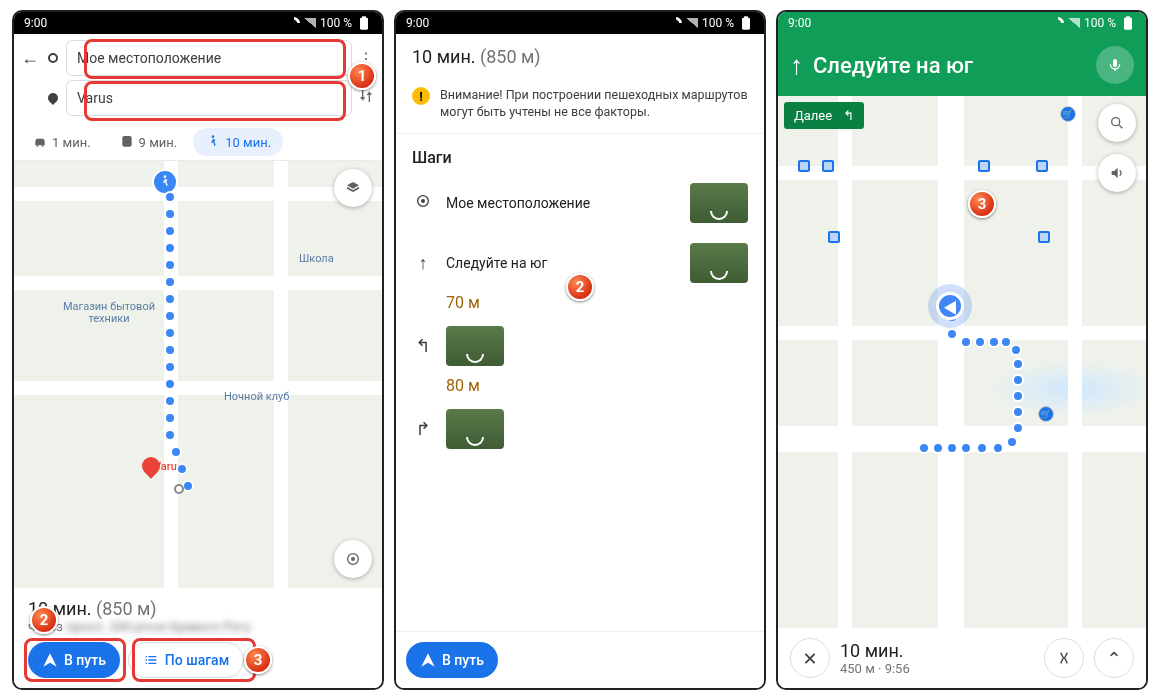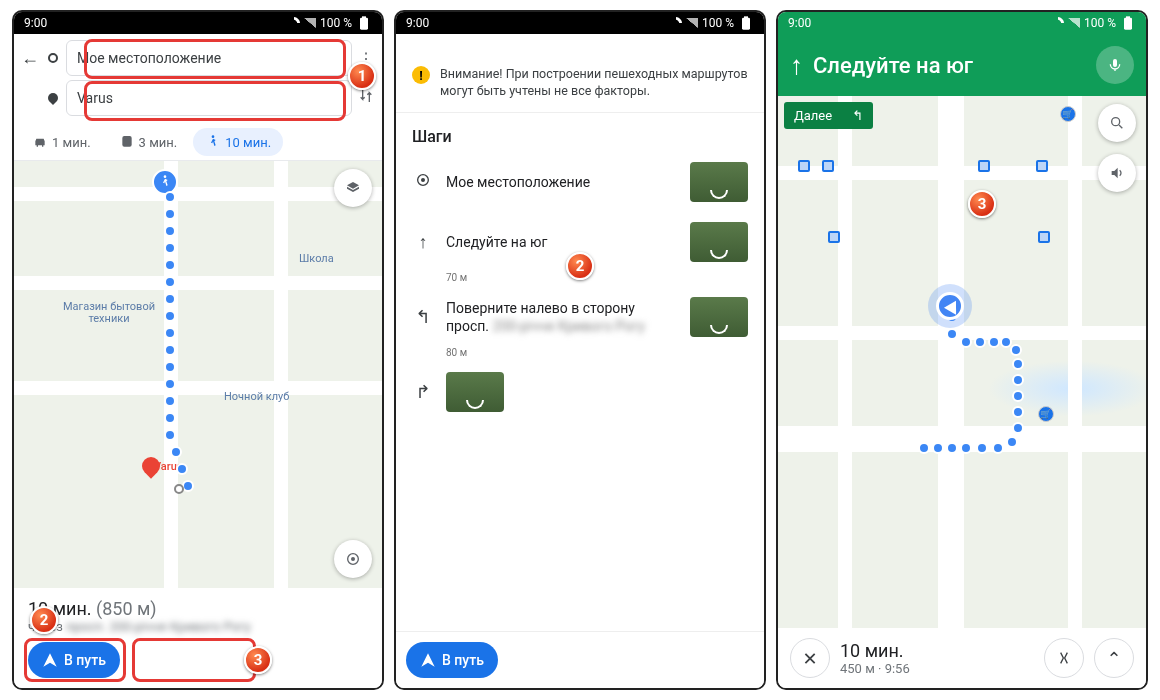--- a/index.html
+++ b/index.html
@@ -64,29 +64,29 @@
   .warn{display:flex;gap:10px;padding:12px 16px;align-items:flex-start;border-bottom:1px solid #eee}
   .warn-ic{width:18px;height:18px;border-radius:50%;background:var(--yellow);color:#000;font-size:13px;font-weight:700;display:flex;align-items:center;justify-content:center;flex:none}
   .warn-tx{font-size:12.5px;color:#3c4043;line-height:1.35}
   .steps-h{padding:14px 16px 6px;font-weight:500;color:#202124}
   .step{display:flex;align-items:center;gap:12px;padding:10px 16px}
   .step-ic{width:22px;text-align:center;color:#3c4043;font-size:18px;flex:none}
   .step-tx{flex:1;font-size:14px;color:#202124;line-height:1.3}
   .step-tx .blur{filter:blur(3px);color:#888}
   .thumb{width:58px;height:40px;border-radius:4px;background:linear-gradient(#5a7a4a,#3f5c34);position:relative;flex:none}
   .thumb::after{content:"";position:absolute;left:50%;bottom:3px;width:14px;height:7px;border:2px solid #fff;border-top:none;border-radius:0 0 10px 10px;transform:translateX(-50%)}
-  .dist{font-size:10px;color:#737373;padding:0 16px 4px 50px}
+  .dist{font-size:16px;color:#a16207;padding:0 16px 4px 50px}
   .p2-foot{display:flex;gap:8px;padding:10px;border-top:1px solid #eee;background:#fff}
 
   
   .nav-top{background:var(--green);color:#fff;height:62px;display:flex;align-items:center;padding:0 12px;gap:10px}
   .nav-top .arrow{font-size:26px}
   .nav-top .tx{font-size:22px;font-weight:500}
   .nav-top .mic{margin-left:auto;width:38px;height:38px;border-radius:50%;background:rgba(255,255,255,.25);display:flex;align-items:center;justify-content:center;cursor:pointer}
-  .next-chip{position:absolute;top:6px;left:6px;background:#0b8043;color:#fff;font-size:13px;padding:6px 10px;border-radius:3px;display:flex;gap:20px;align-items:center;cursor:pointer;z-index:5}
+  .next-chip{position:absolute;top:6px;left:6px;background:#0b8043;color:#fff;font-size:13px;padding:6px 10px;border-radius:3px;display:flex;gap:11px;align-items:center;cursor:pointer;z-index:5}
   .chev{position:absolute;width:28px;height:28px;background:#4285f4;border-radius:50%;border:3px solid #fff;box-shadow:0 0 0 8px rgba(66,133,244,.25)}
   .chev::after{content:"";position:absolute;left:7px;top:5px;border-left:7px solid transparent;border-right:7px solid transparent;border-bottom:12px solid #fff;transform:rotate(30deg)}
   .stopbox{position:absolute;width:12px;height:12px;border:2px solid #1a73e8;background:#bcd5f7;border-radius:2px}
   .sheet3{display:flex;align-items:center;gap:10px;padding:10px 12px;background:#fff;box-shadow:0 -2px 6px rgba(0,0,0,.15)}
   .circle{width:40px;height:40px;border-radius:50%;border:1px solid #dadce0;display:flex;align-items:center;justify-content:center;color:#3c4043;font-size:18px;cursor:pointer;background:#fff}
   
   .p3-waterfx{position:absolute;inset:0;background:
     radial-gradient(ellipse 120px 40px at 80% 55%,#cfe7ff,transparent 70%),var(--mapbg)}
   
   .ic{width:16px;height:16px;fill:currentColor}
@@ -134,21 +134,21 @@
     <div class="mode">
         <svg class="ic" viewBox="0 0 24 24">
           <path d="M5 11l1.5-4h11L19 11v6h-2v2h-2v-2H9v2H7v-2H5z" fill="currentColor"></path>
         </svg>
         <span>1 мин.</span>
       </div>
     <div class="mode">
         <svg class="ic" viewBox="0 0 24 24">
           <rect x="5" y="3" width="14" height="16" rx="3" fill="currentColor"></rect>
         </svg>
-        <span>3 мин.</span>
+        <span>9 мин.</span>
       </div>
     <div class="mode active">
         <svg class="ic" viewBox="0 0 24 24">
           <circle cx="12" cy="4" r="2" fill="currentColor"></circle>
           <path d="M12 7l-3 6 2 1 1-3 2 7 2-1-2-6 2-2-4-2z" fill="currentColor"></path>
         </svg>
         <span>10 мин.</span>
       </div>
   </div>
 
@@ -208,20 +208,26 @@
   <div class="sheet1">
     <div class="t10"><span>10 мин.</span> <span class="dim">(850 м)</span></div>
     <div class="subln"><span>через</span> <span style="filter:blur(3px)">просп. 200-річчя Кривого Рогу</span></div>
     <div class="btns">
       <button class="btn primary">
           <svg class="ic" viewBox="0 0 24 24" fill="#fff">
             <path d="M12 2l10 20-10-6-10 6z"></path>
           </svg>
           <span>В путь</span>
         </button>
+      <button class="btn secondary">
+          <svg class="ic" viewBox="0 0 24 24" fill="currentColor">
+            <path d="M4 6h2v2H4zm4 0h12v2H8zM4 11h2v2H4zm4 0h12v2H8zM4 16h2v2H4zm4 0h12v2H8z"></path>
+          </svg>
+          <span>По шагам</span>
+        </button>
     </div>
   </div>
 
   <div class="redbox" style="top:27px;left:70px;width:262px;height:40px"></div>
   <div class="redbox" style="top:69px;left:70px;width:262px;height:40px"></div>
   <div class="redbox" style="bottom:6px;left:10px;width:102px;height:44px"></div>
   <div class="redbox" style="bottom:6px;left:118px;width:124px;height:44px"></div>
   <div class="badge" style="top:50px;right:6px">1</div>
   <div class="badge" style="bottom:54px;left:16px">2</div>
   <div class="badge" style="bottom:14px;left:230px">3</div>
@@ -234,20 +240,21 @@
         <span class="wifi"></span>
         <span class="sig"></span>
         <span>100 %</span>
         <svg class="ic" viewBox="0 0 24 24">
           <rect x="6" y="4" width="12" height="18" rx="2" fill="#fff"></rect>
           <rect x="9" y="2" width="6" height="3" fill="#fff"></rect>
         </svg>
       </div>
   </div>
   <div class="p2-head">
+    <div class="t10"><span>10 мин.</span> <span class="dim">(850 м)</span></div>
   </div>
   <div class="warn">
     <div class="warn-ic">!</div>
     <div class="warn-tx">Внимание! При построении пешеходных маршрутов могут быть учтены не все факторы.</div>
   </div>
   <div class="steps-h">Шаги</div>
   <div style="flex:1;overflow:hidden;position:relative">
     <div class="step">
       <div class="step-ic"><svg class="ic" viewBox="0 0 24 24">
             <circle cx="12" cy="12" r="3" fill="#3c4043"></circle>
@@ -257,21 +264,20 @@
       <div class="thumb"></div>
     </div>
     <div class="step">
       <div class="step-ic">↑</div>
       <div class="step-tx">Следуйте на юг</div>
       <div class="thumb"></div>
     </div>
     <div class="dist">70 м</div>
     <div class="step">
       <div class="step-ic">↰</div>
-      <div class="step-tx"><span>Поверните налево в сторону просп.</span> <span class="blur">200-річчя Кривого Рогу</span></div>
       <div class="thumb"></div>
     </div>
     <div class="dist">80 м</div>
     <div class="step">
       <div class="step-ic">↱</div>
       <div class="thumb"></div>
     </div>
     <div class="badge" style="top:100px;left:170px">2</div>
   </div>
   <div class="p2-foot">

